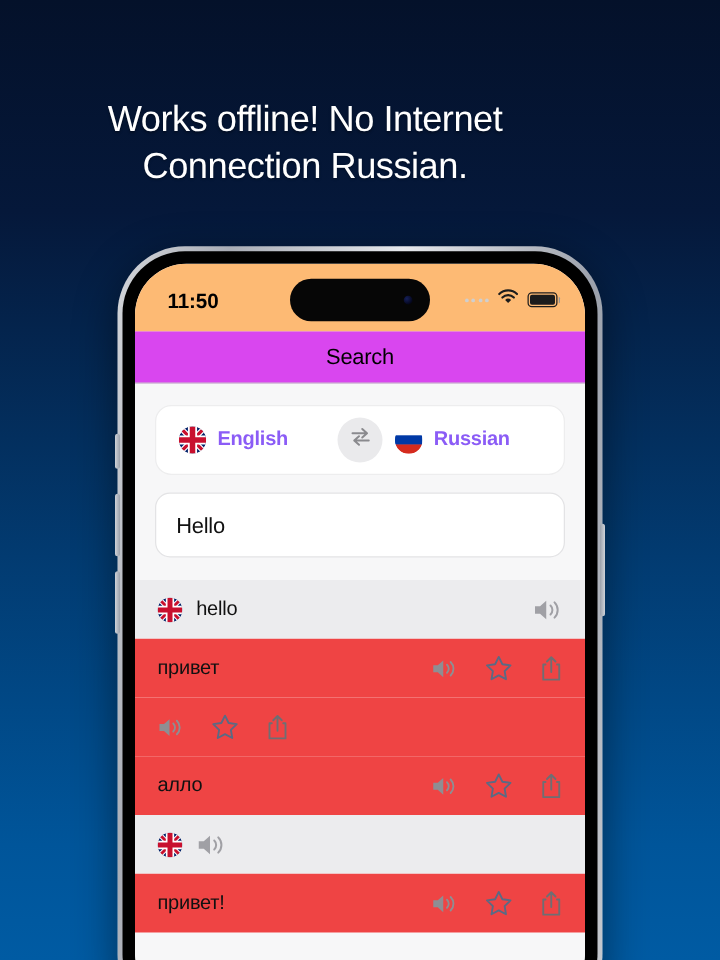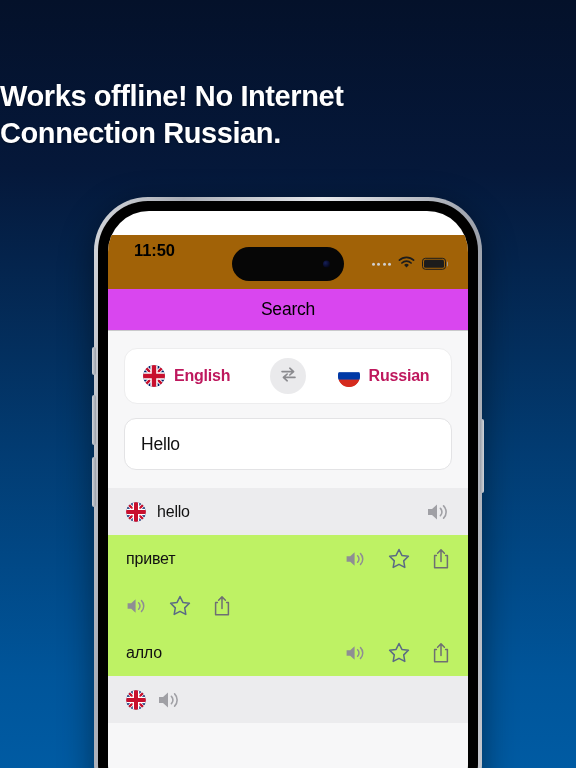--- a/index.html
+++ b/index.html
@@ -6,22 +6,22 @@
   html,body { width:576px; height:768px; overflow:hidden; }
   body {
     font-family:"Liberation Sans", sans-serif;
     background:linear-gradient(180deg,#04112a 0%, #05183a 22%, #023b71 58%, #00559a 88%, #005ba3 100%);
     position:relative;
   }
 
   
   .headline {
     position:absolute; left:0; top:78px; width:488px;
-    color:#ffffff;
-    font-weight:bold; font-size:29px; line-height:37px;
+    text-align:center; color:#ffffff;
+    font-weight:normal; font-size:29px; line-height:37px;
     letter-spacing:-0.4px;
     text-shadow:0 1px 2px rgba(0,0,0,.35);
   }
   .headline span { display:block; }
 
   
   .phone {
     position:absolute; left:94px; top:197px;
     width:388px; height:620px;
     border-radius:54px;
@@ -53,24 +53,23 @@
     width:4px; border-radius:2px;
     background:linear-gradient(90deg,#cfd3d9,#9aa0aa);
   }
   .btn-silent { top:150px; height:28px; }
   .btn-vol1   { top:198px; height:50px; }
   .btn-vol2   { top:260px; height:50px; }
 
   
   .statusbar {
     height:54px; position:relative;
-    display:flex; 
+    display:flex; align-items:center;
     padding:0 26px;
-    background:#a16207;
-    margin-top:24px;
+    background:#fdba74;
   }
   .clock {
     font-size:16.5px; font-weight:bold; color:#000;
     letter-spacing:-0.1px; margin-top:6px;
   }
   .island {
     position:absolute; left:50%; transform:translateX(-50%);
     top:12px; width:112px; height:34px;
     border-radius:18px; background:#060606;
   }
@@ -108,22 +107,22 @@
   
   .content { background:#f7f7f8; height:calc(100% - 96px); overflow:hidden; }
 
   .lang-card {
     margin:17px 16px 0 16px; height:56px;
     background:#fff; border:1px solid #ededee; border-radius:13px;
     display:flex; align-items:center; position:relative;
   }
   .lang-side { display:flex; align-items:center; gap:9px; width:50%; }
   .lang-side.left  { padding-left:18px; }
-  .lang-side.right { padding-left:28px;justify-content:center; }
-  .lang-name { font-size:16px; font-weight:bold; color:#be185d; letter-spacing:-0.2px; }
+  .lang-side.right { padding-left:28px; }
+  .lang-name { font-size:16px; font-weight:bold; color:#8b5cf6; letter-spacing:-0.2px; }
 
   .flag { width:22px; height:22px; border-radius:50%; overflow:hidden; flex:none; position:relative; }
   .flag svg { display:block; width:100%; height:100%; }
 
   .swap {
     position:absolute; left:50%; top:50%;
     transform:translate(-50%,-50%);
     width:36px; height:36px; border-radius:50%;
     background:#eaeaec;
     display:flex; align-items:center; justify-content:center;
@@ -139,21 +138,21 @@
   
   .results { margin-top:18px; background:#fff; }
   .group-head {
     height:47px; background:#ececee;
     display:flex; align-items:center; padding:0 18px 0 18px;
   }
   .group-head .flag { width:20px; height:20px; margin-right:11px; }
   .group-head .word { font-size:16px; color:#111; letter-spacing:-0.2px; flex:1; }
 
   .row {
-    height:47px; background:#bef264;
+    height:47px; background:#ef4444;
     display:flex; align-items:center; padding:0 18px 0 18px;gap:40px;
   }
   .row .word { font-size:16px; color:#111; letter-spacing:-0.2px; flex:1; }
   .row-actions { display:flex; align-items:center; gap:22px; }
 
   .ic { display:block; }
   .ic-speaker  { width:21px; height:18px; }
   .ic-speaker-lg { width:24px; height:20px; }
   .ic-star     { width:22px; height:21px; }
   .ic-share    { width:18px; height:22px; }
@@ -384,18 +383,41 @@
             </span>
             <span class="ic ic-speaker-lg">
               <svg width="24" height="20" viewBox="0 0 24 20">
                 <path d="M2 7h4l5-4.4v14.8L6 13H2z" fill="#a0a0a5"></path>
                 <path d="M14.4 6.4a5 5 0 0 1 0 7.2" stroke="#a0a0a5" stroke-width="1.6" fill="none" stroke-linecap="round"></path>
                 <path d="M17.6 3.9a8.6 8.6 0 0 1 0 12.2" stroke="#a0a0a5" stroke-width="1.6" fill="none" stroke-linecap="round"></path>
               </svg>
             </span>
           </div>
 
+          <div class="row">
+            <span class="word">привет!</span>
+            <span class="row-actions">
+              <span class="ic ic-speaker">
+                <svg width="21" height="18" viewBox="0 0 21 18">
+                  <path d="M1.6 6.2h3.6l4.4-3.9v13.4L5.2 11.8H1.6z" fill="#8e8e93"></path>
+                  <path d="M12.6 5.8a4.4 4.4 0 0 1 0 6.4" stroke="#8e8e93" stroke-width="1.5" fill="none" stroke-linecap="round"></path>
+                  <path d="M15.5 3.6a7.6 7.6 0 0 1 0 10.8" stroke="#8e8e93" stroke-width="1.5" fill="none" stroke-linecap="round"></path>
+                </svg>
+              </span>
+              <span class="ic ic-star">
+                <svg width="22" height="21" viewBox="0 0 22 21">
+                  <path d="M11 1.5 13.9 7.4 20.4 8.3 15.7 12.9 16.8 19.4 11 16.3 5.2 19.4 6.3 12.9 1.6 8.3 8.1 7.4z" fill="none" stroke="#5a6a84" stroke-width="1.5" stroke-linejoin="round"></path>
+                </svg>
+              </span>
+              <span class="ic ic-share">
+                <svg width="18" height="22" viewBox="0 0 18 22">
+                  <path d="M4.4 7.6H2.6v12.1h12.8V7.6h-1.8" stroke="#6e6e73" stroke-width="1.5" fill="none" stroke-linecap="round" stroke-linejoin="round"></path>
+                  <path d="M9 13.6V1.9M5.6 5.2 9 1.8l3.4 3.4" stroke="#6e6e73" stroke-width="1.5" fill="none" stroke-linecap="round" stroke-linejoin="round"></path>
+                </svg>
+              </span>
+            </span>
+          </div>
 
         </div>
       </div>
     </div>
   </div>
 </div>
 
 </body></html>

